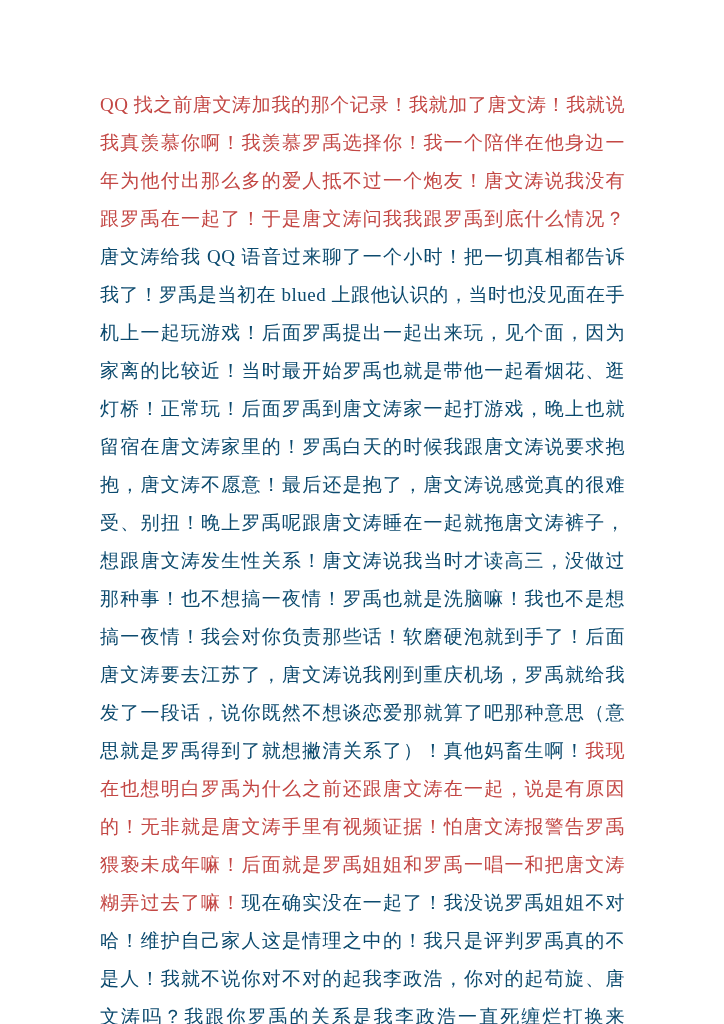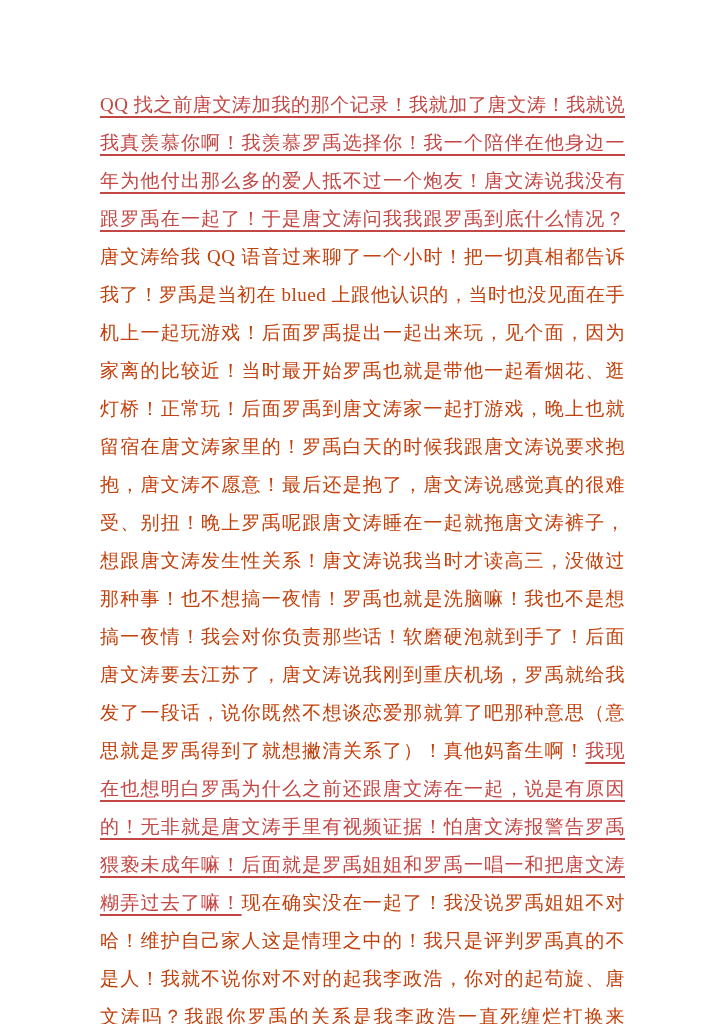--- a/index.html
+++ b/index.html
@@ -30,27 +30,26 @@
     font-size: 19px;
     line-height: 38px;
     color: #3a3a3a;
     text-align: justify;
     text-justify: inter-character;
     letter-spacing: 0.5px;
     word-break: break-all;
   }
   .seg-red {
     color: #c34744;
-    text-decoration: underline;
     text-decoration-color: #c34744;
     text-decoration-thickness: 1.5px;
     text-underline-offset: 5px;
   }
   .seg-normal {
-    color: #c2410c;
+    color: #0c4a6e;
     text-decoration: none;
   }
 </style>
 </head>
 <body>
 
 <div class="page">
   <div class="text-block">
     <p class="doc-paragraph"><span class="seg-red">QQ 找之前唐文涛加我的那个记录！我就加了唐文涛！我就说我真羡慕你啊！我羡慕罗禹选择你！我一个陪伴在他身边一年为他付出那么多的爱人抵不过一个炮友！唐文涛说我没有跟罗禹在一起了！于是唐文涛问我我跟罗禹到底什么情况？</span><span class="seg-normal">唐文涛给我 QQ 语音过来聊了一个小时！把一切真相都告诉我了！罗禹是当初在 blued 上跟他认识的，当时也没见面在手机上一起玩游戏！后面罗禹提出一起出来玩，见个面，因为家离的比较近！当时最开始罗禹也就是带他一起看烟花、逛灯桥！正常玩！后面罗禹到唐文涛家一起打游戏，晚上也就留宿在唐文涛家里的！罗禹白天的时候我跟唐文涛说要求抱抱，唐文涛不愿意！最后还是抱了，唐文涛说感觉真的很难受、别扭！晚上罗禹呢跟唐文涛睡在一起就拖唐文涛裤子，想跟唐文涛发生性关系！唐文涛说我当时才读高三，没做过那种事！也不想搞一夜情！罗禹也就是洗脑嘛！我也不是想搞一夜情！我会对你负责那些话！软磨硬泡就到手了！后面唐文涛要去江苏了，唐文涛说我刚到重庆机场，罗禹就给我发了一段话，说你既然不想谈恋爱那就算了吧那种意思（意思就是罗禹得到了就想撇清关系了）！真他妈畜生啊！</span><span class="seg-red">我现在也想明白罗禹为什么之前还跟唐文涛在一起，说是有原因的！无非就是唐文涛手里有视频证据！怕唐文涛报警告罗禹猥亵未成年嘛！后面就是罗禹姐姐和罗禹一唱一和把唐文涛糊弄过去了嘛！</span><span class="seg-normal">现在确实没在一起了！我没说罗禹姐姐不对哈！维护自己家人这是情理之中的！我只是评判罗禹真的不是人！我就不说你对不对的起我李政浩，你对的起苟旋、唐文涛吗？我跟你罗禹的关系是我李政浩一直死缠烂打换来的！苟旋、唐文涛不是</span></p>
   </div>

